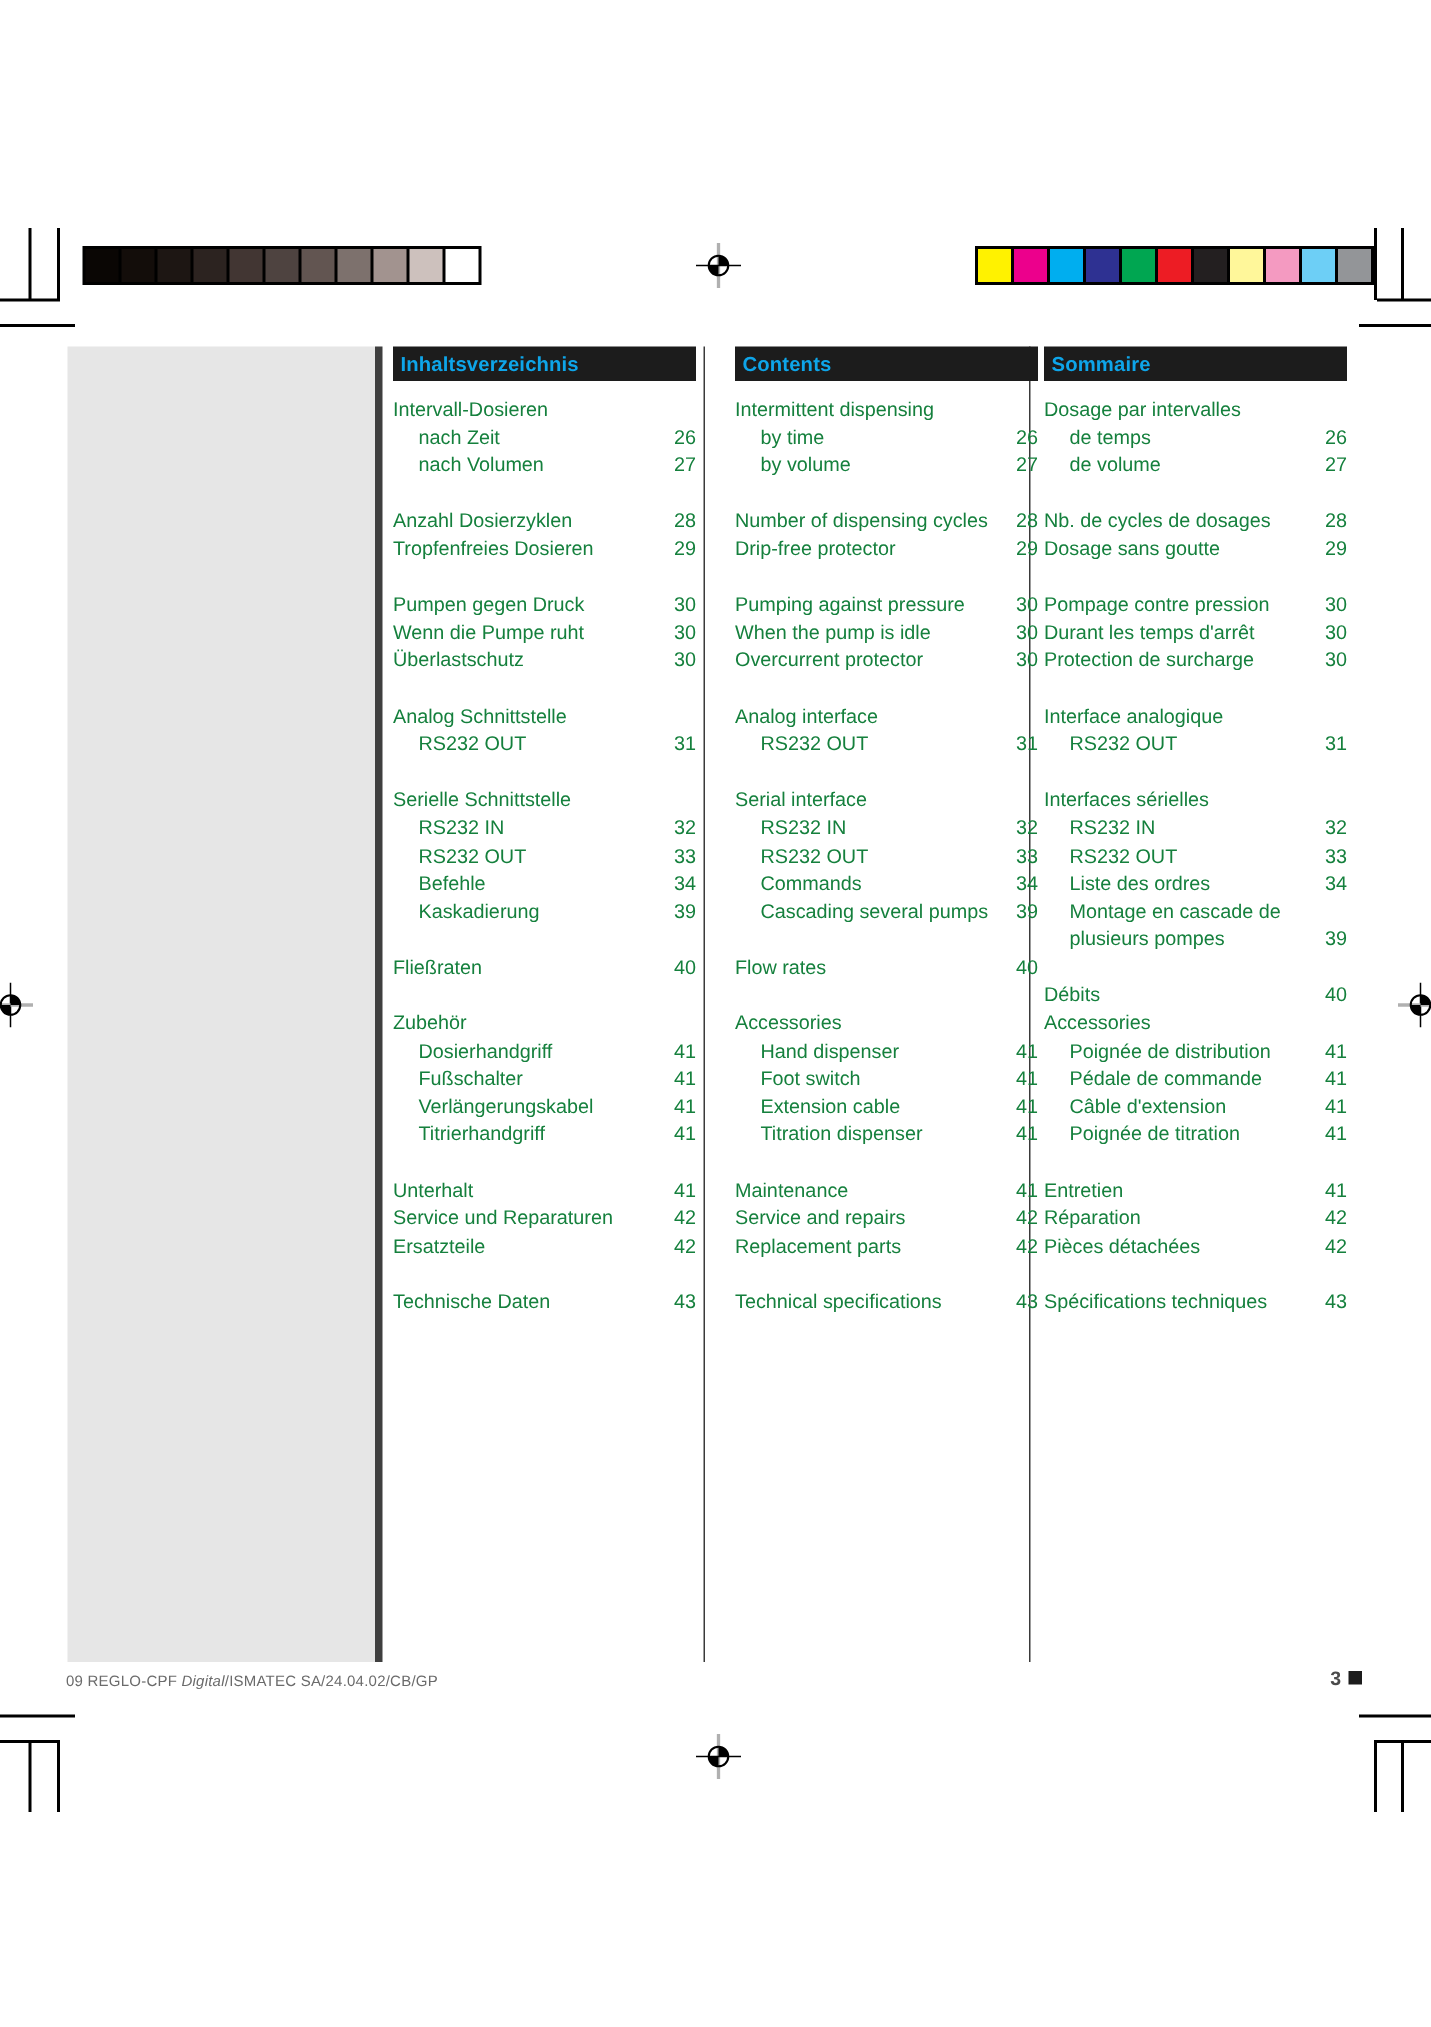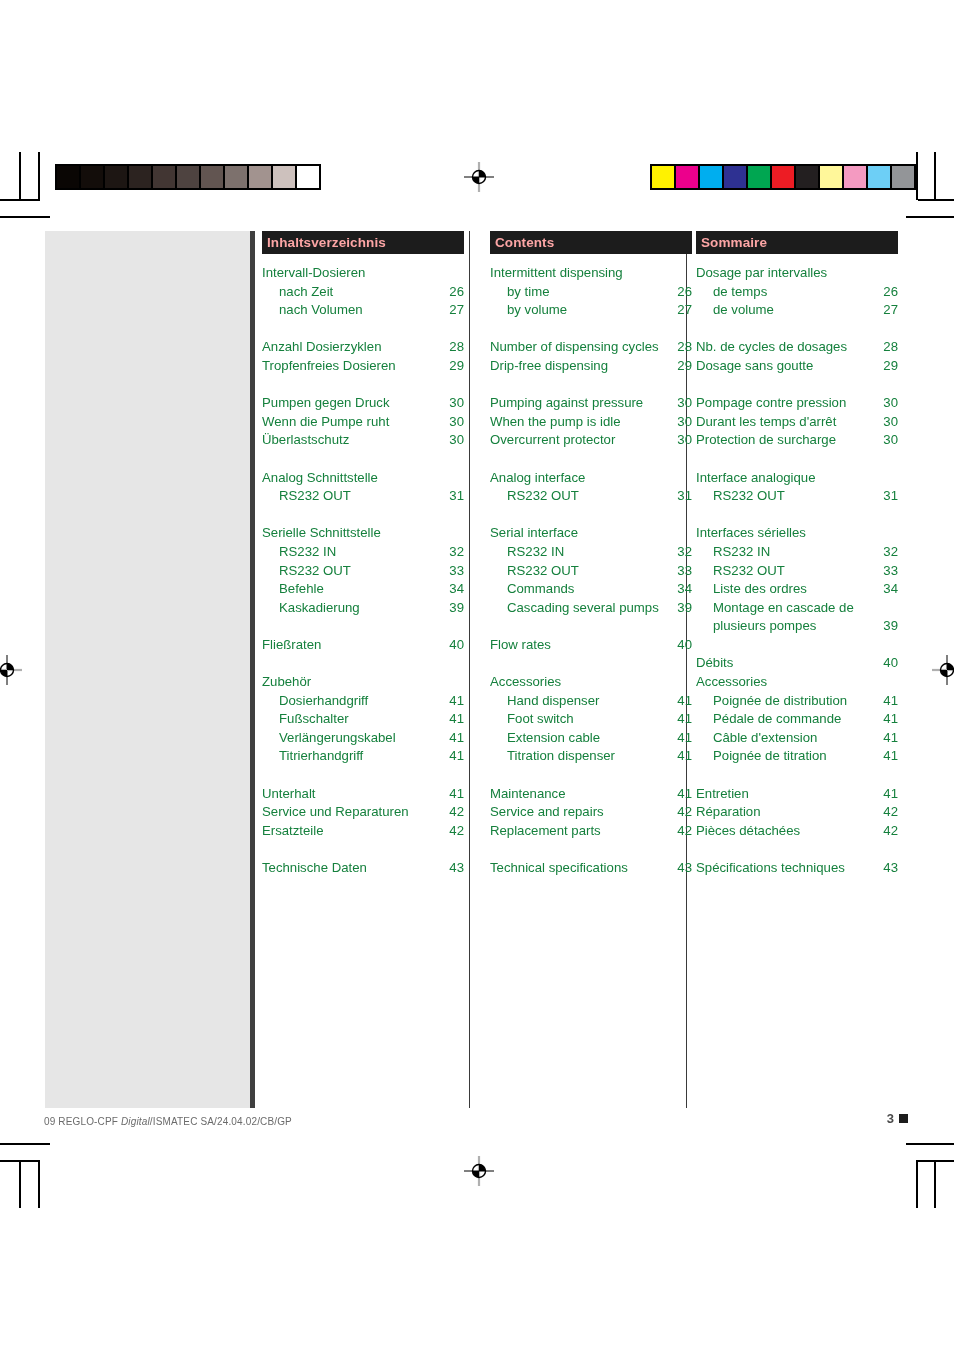--- a/index.html
+++ b/index.html
@@ -90,21 +90,21 @@
     position: absolute;
     top: 231px;
     width: 202px;
   }
   #col-de { left: 262px; }
   #col-en { left: 478px; margin-left: 12px; }
   #col-fr { left: 696px; }
 
   .col-header {
     background: #1c1c1c;
-    color: #fca5a5;
+    color: #0ea5e9;
     font-size: 13.5px;
     font-weight: bold;
     line-height: 1;
     padding: 5px 5px 2px 5px;
     letter-spacing: 0.1px;
     box-sizing: border-box;
     height: 23px;
   }
 
   .entries {
@@ -379,21 +379,21 @@
         </div>
         <div class="entry indent">
           <span class="label">by volume</span>
           <span class="page">27</span>
         </div>
         <div class="entry gap">
           <span class="label">Number of dispensing cycles</span>
           <span class="page">28</span>
         </div>
         <div class="entry">
-          <span class="label">Drip-free dispensing</span>
+          <span class="label">Drip-free protector</span>
           <span class="page">29</span>
         </div>
         <div class="entry gap">
           <span class="label">Pumping against pressure</span>
           <span class="page">30</span>
         </div>
         <div class="entry">
           <span class="label">When the pump is idle</span>
           <span class="page">30</span>
         </div>

